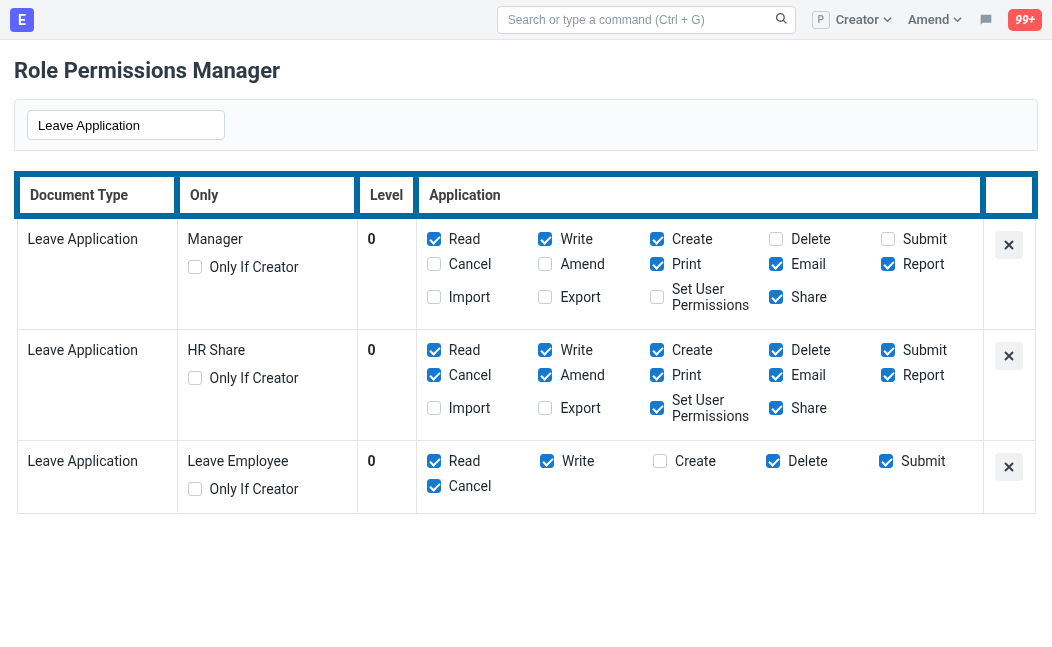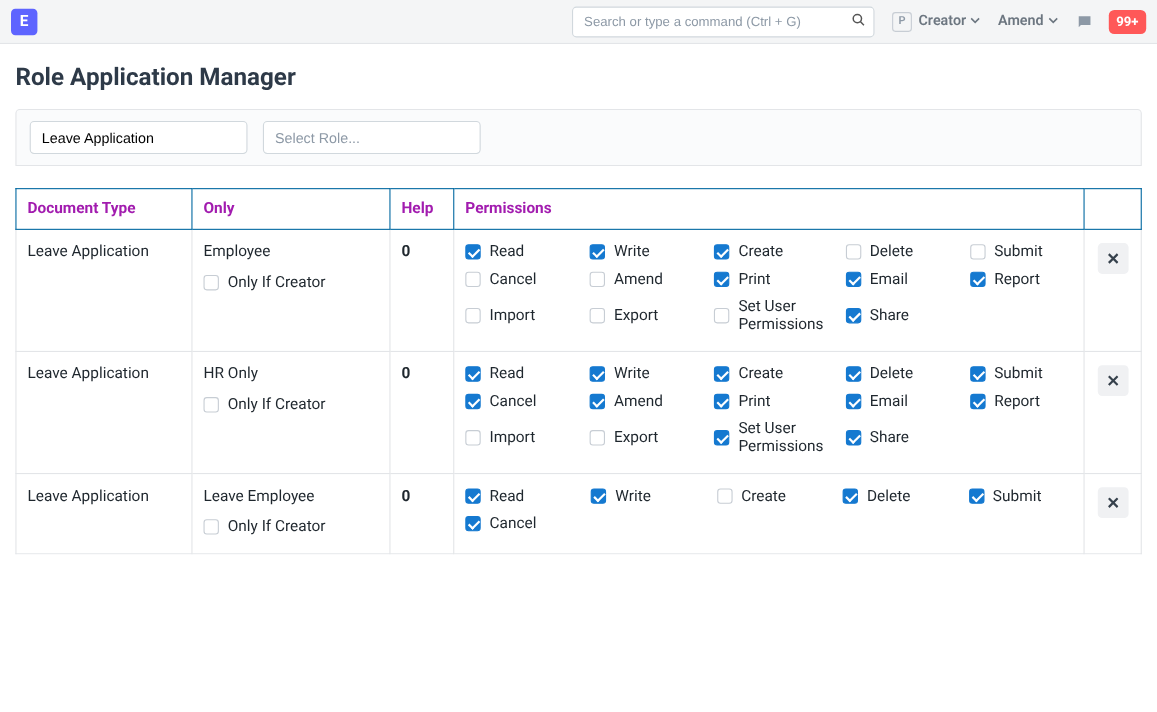--- a/index.html
+++ b/index.html
@@ -25,21 +25,21 @@
     color: #fff;
     display: flex;
     align-items: center;
     justify-content: center;
     font-weight: 700;
     font-size: 14px;
   }
   .nav-spacer { flex: 1; }
   .search-box {
     position: relative;
-    width: 275px;
+    width: 299px;
   }
   .search-input {
     width: 100%;
     height: 28px;
     border: 1px solid #d1d8dd;
     border-radius: 4px;
     padding: 0 30px 0 10px;
     font-size: 12px;
     color: #555;
     background: #fff;
@@ -80,20 +80,21 @@
   }
   .feedback-icon { color: #8d99a6; }
   .notif-badge {
     background: #ff5858;
     color: #fff;
     font-weight: 700;
     font-size: 12px;
     padding: 4px 7px;
     border-radius: 5px;
     margin-left: 14px;
+    font-style: italic;
   }
   .page-title {
     padding: 18px 14px 16px 14px;
     font-size: 22px;
     font-weight: 700;
     color: #2e3a48;
   }
   .toolbar-wrap {
     padding: 0 14px;
   }
@@ -121,23 +122,23 @@
   }
   table.perm {
     width: 100%;
     border-collapse: collapse;
     border: 1px solid #e3e5e8;
   }
   table.perm th {
     text-align: left;
     font-weight: 700;
     font-size: 14px;
-    color: #a21caf;
+    color: #404040;
     padding: 10px 10px;
-    border: 1px solid #0369a1;
+    border: 6px solid #0369a1;
     background: #fff;
   }
   table.perm td {
     border: 1px solid #e3e5e8;
     padding: 12px 10px 16px 10px;
     vertical-align: top;
     font-size: 14px;
     color: #1f272e;
   }
   .doctype-cell { width: 160px; }
@@ -234,45 +235,44 @@
     </span>
   </div>
   <div class="nav-item feedback-icon">
     <svg width="16" height="16" viewBox="0 0 24 24" fill="currentColor">
       <path d="M4 4h16v12H7l-3 3V4z"></path>
     </svg>
   </div>
   <div class="notif-badge">99+</div>
 </div>
 
-<h1 class="page-title">Role Application Manager</h1>
+<h1 class="page-title">Role Permissions Manager</h1>
 
 <div class="toolbar-wrap">
   <div class="toolbar">
     <input class="filter-input" type="text" value="Leave Application" style="">
-    <input class="filter-input" type="text" placeholder="Select Role..." style="">
   </div>
 </div>
 
 <div class="table-wrap">
   <table class="perm">
     <thead>
       <tr>
         <th class="doctype-cell">Document Type</th>
         <th class="role-cell">Only</th>
-        <th class="level-cell">Help</th>
-        <th>Permissions</th>
+        <th class="level-cell">Level</th>
+        <th>Application</th>
         <th class="action-cell"></th>
       </tr>
     </thead>
     <tbody id="perm-body">
         <tr>
           <td class="doctype-cell">Leave Application</td>
           <td class="role-cell">
-            <div>Employee</div>
+            <div>Manager</div>
             <label class="creator-row">
               <input type="checkbox" style="">
               <span>Only If Creator</span>
             </label>
           </td>
           <td class="level-cell">0</td>
           <td>
             <div class="perm-grid">
               <label class="perm-item">
                 <input type="checkbox" checked="" style="">
@@ -334,21 +334,21 @@
           </td>
           <td class="action-cell"><button class="del-btn">
               <svg width="10" height="10" viewBox="0 0 10 10">
                 <path d="M1 1 L9 9 M9 1 L1 9" stroke="currentColor" stroke-width="2" fill="none"></path>
               </svg>
             </button></td>
         </tr>
         <tr>
           <td class="doctype-cell">Leave Application</td>
           <td class="role-cell">
-            <div>HR Only</div>
+            <div>HR Share</div>
             <label class="creator-row">
               <input type="checkbox" style="">
               <span>Only If Creator</span>
             </label>
           </td>
           <td class="level-cell">0</td>
           <td>
             <div class="perm-grid">
               <label class="perm-item">
                 <input type="checkbox" checked="" style="">

